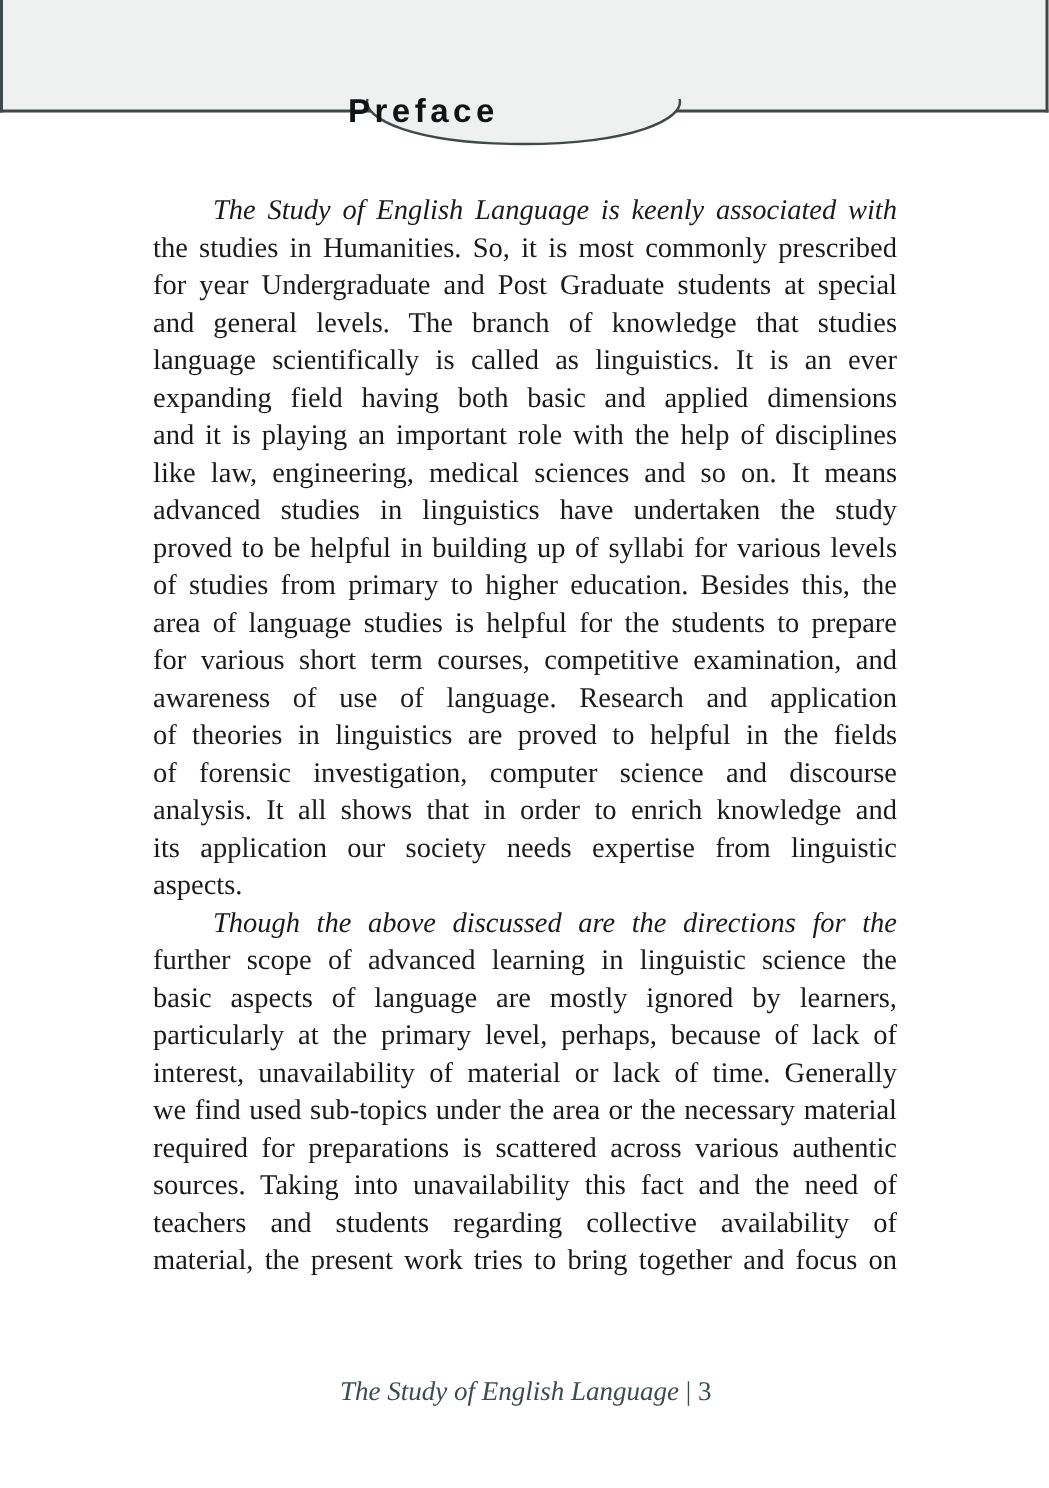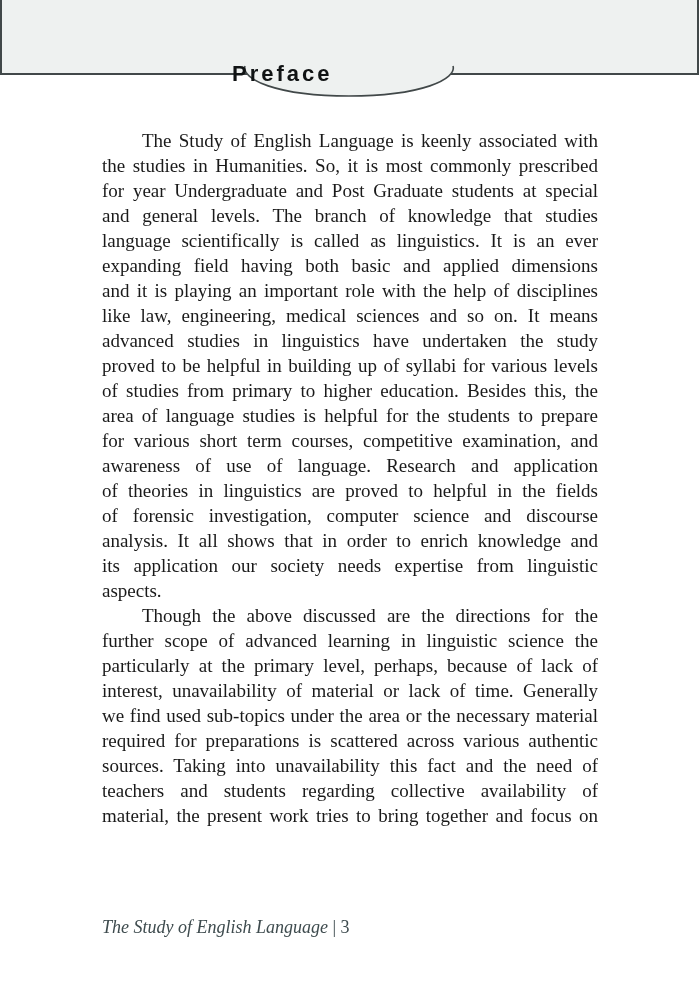--- a/index.html
+++ b/index.html
@@ -70,30 +70,30 @@
     font-size: 19px;
   }
   .para .line {
     height: 25px;
     line-height: 25px;
     white-space: nowrap;
     overflow: hidden;
     text-align: justify;
     text-align-last: justify;
   }
-  .para .line.first { text-indent: 40px; }
+  .para .line.first { text-indent: 40px; font-style: italic; }
   .para .line.lastfree { text-align-last: left; }
 
   
   .page-footer {
     position: absolute;
     left: 102px;
     top: 917px;
     width: 497px;
-    text-align: left;
+    text-align: center;
     font-size: 18px;
     color: var(--footer-color, #3e4b4e);
   }
   .footer-title { font-style: italic; }
   .footer-sep, .footer-page { font-style: normal; }
 </style>
 </head>
 <body style="--header-bg: #eef1f0; --border-color: #414849; --text-color: #1a1a1a; --footer-color: #3e4b4e;">
 
 <div class="page-header"></div>
@@ -122,20 +122,21 @@
       <div class="line">awareness of use of language. Research and application</div>
       <div class="line">of theories in linguistics are proved to helpful in the fields</div>
       <div class="line">of forensic investigation, computer science and discourse</div>
       <div class="line">analysis. It all shows that in order to enrich knowledge and</div>
       <div class="line">its application our society needs expertise from linguistic</div>
       <div class="line lastfree">aspects.</div>
     </div>
     <div class="para">
       <div class="line first">Though the above discussed are the directions for the</div>
       <div class="line">further scope of advanced learning in linguistic science the</div>
+      <div class="line">basic aspects of language are mostly ignored by learners,</div>
       <div class="line">particularly at the primary level, perhaps, because of lack of</div>
       <div class="line">interest, unavailability of material or lack of time. Generally</div>
       <div class="line">we find used sub-topics under the area or the necessary material</div>
       <div class="line">required for preparations is scattered across various authentic</div>
       <div class="line">sources. Taking into unavailability this fact and the need of</div>
       <div class="line">teachers and students regarding collective availability of</div>
       <div class="line">material, the present work tries to bring together and focus on</div>
     </div>
   </div>
 

